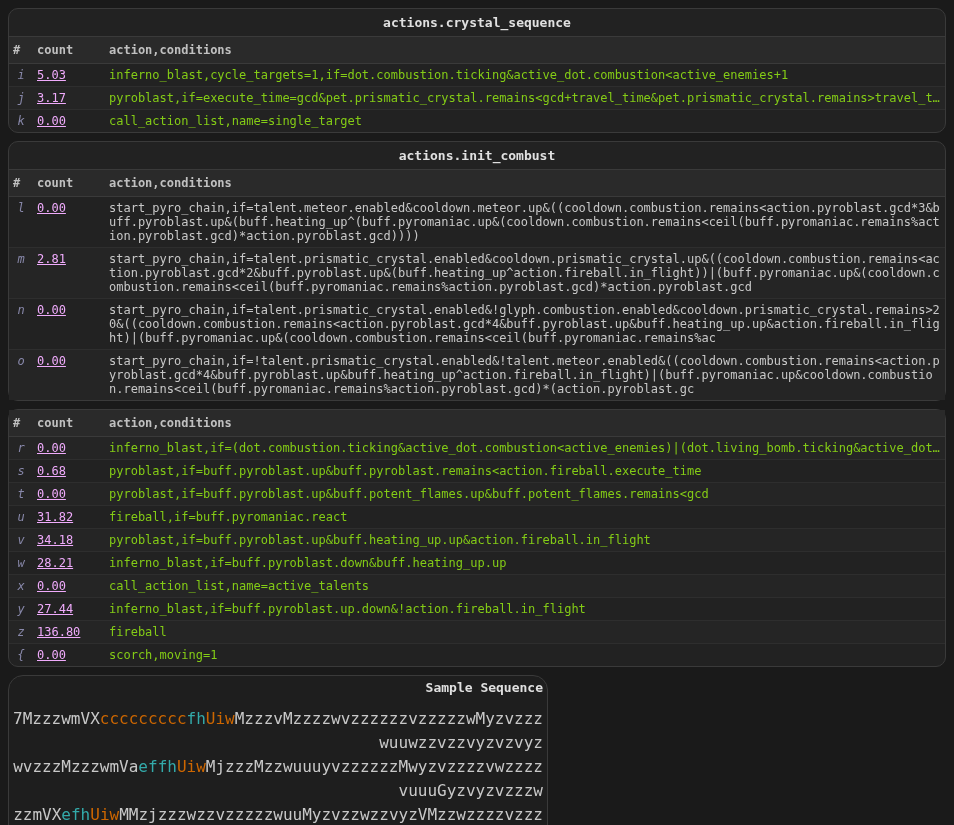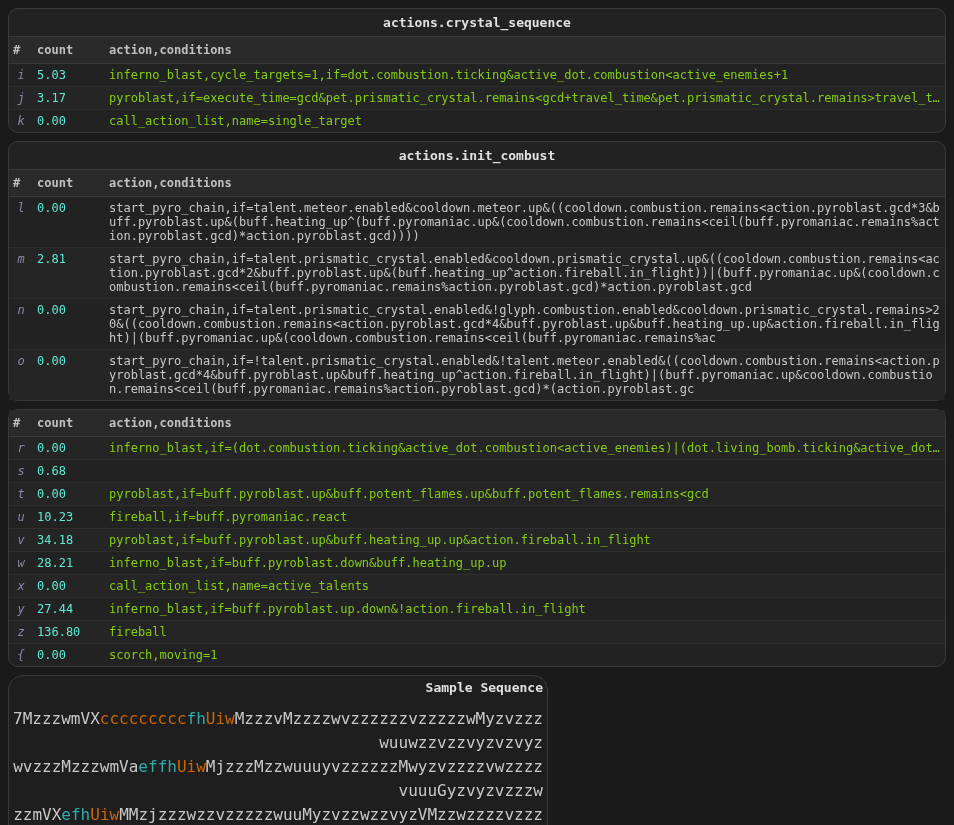--- a/index.html
+++ b/index.html
@@ -70,21 +70,22 @@
       text-overflow: ellipsis;
     }
 
     .cell.row-key {
       color: #8888aa;
       text-align: center;
       font-style: italic;
     }
 
     .cell.count {
-      color: #5eead4;
+      color: #f0abfc;
+      text-decoration: underline;
     }
 
     .cell.action {
       color: #84cc16;
       white-space: nowrap;
       overflow: hidden;
       text-overflow: ellipsis;
     }
 
     .cell.action-wrap {
@@ -187,29 +188,30 @@
     <div class="col cell">action,conditions</div>
   </div>
   <div class="table-row three-col">
     <div class="cell row-key">r</div>
     <div class="cell count">0.00</div>
     <div class="cell action">inferno_blast,if=(dot.combustion.ticking&amp;active_dot.combustion&lt;active_enemies)|(dot.living_bomb.ticking&amp;active_dot.living_bomb&lt;active_enemies)</div>
   </div>
   <div class="table-row three-col">
     <div class="cell row-key">s</div>
     <div class="cell count">0.68</div>
+    <div class="cell action">pyroblast,if=buff.pyroblast.up&amp;buff.pyroblast.remains&lt;action.fireball.execute_time</div>
   </div>
   <div class="table-row three-col">
     <div class="cell row-key">t</div>
     <div class="cell count">0.00</div>
     <div class="cell action">pyroblast,if=buff.pyroblast.up&amp;buff.potent_flames.up&amp;buff.potent_flames.remains&lt;gcd</div>
   </div>
   <div class="table-row three-col">
     <div class="cell row-key">u</div>
-    <div class="cell count">10.23</div>
+    <div class="cell count">31.82</div>
     <div class="cell action">fireball,if=buff.pyromaniac.react</div>
   </div>
   <div class="table-row three-col">
     <div class="cell row-key">v</div>
     <div class="cell count">34.18</div>
     <div class="cell action">pyroblast,if=buff.pyroblast.up&amp;buff.heating_up.up&amp;action.fireball.in_flight</div>
   </div>
   <div class="table-row three-col">
     <div class="cell row-key">w</div>
     <div class="cell count">28.21</div>

